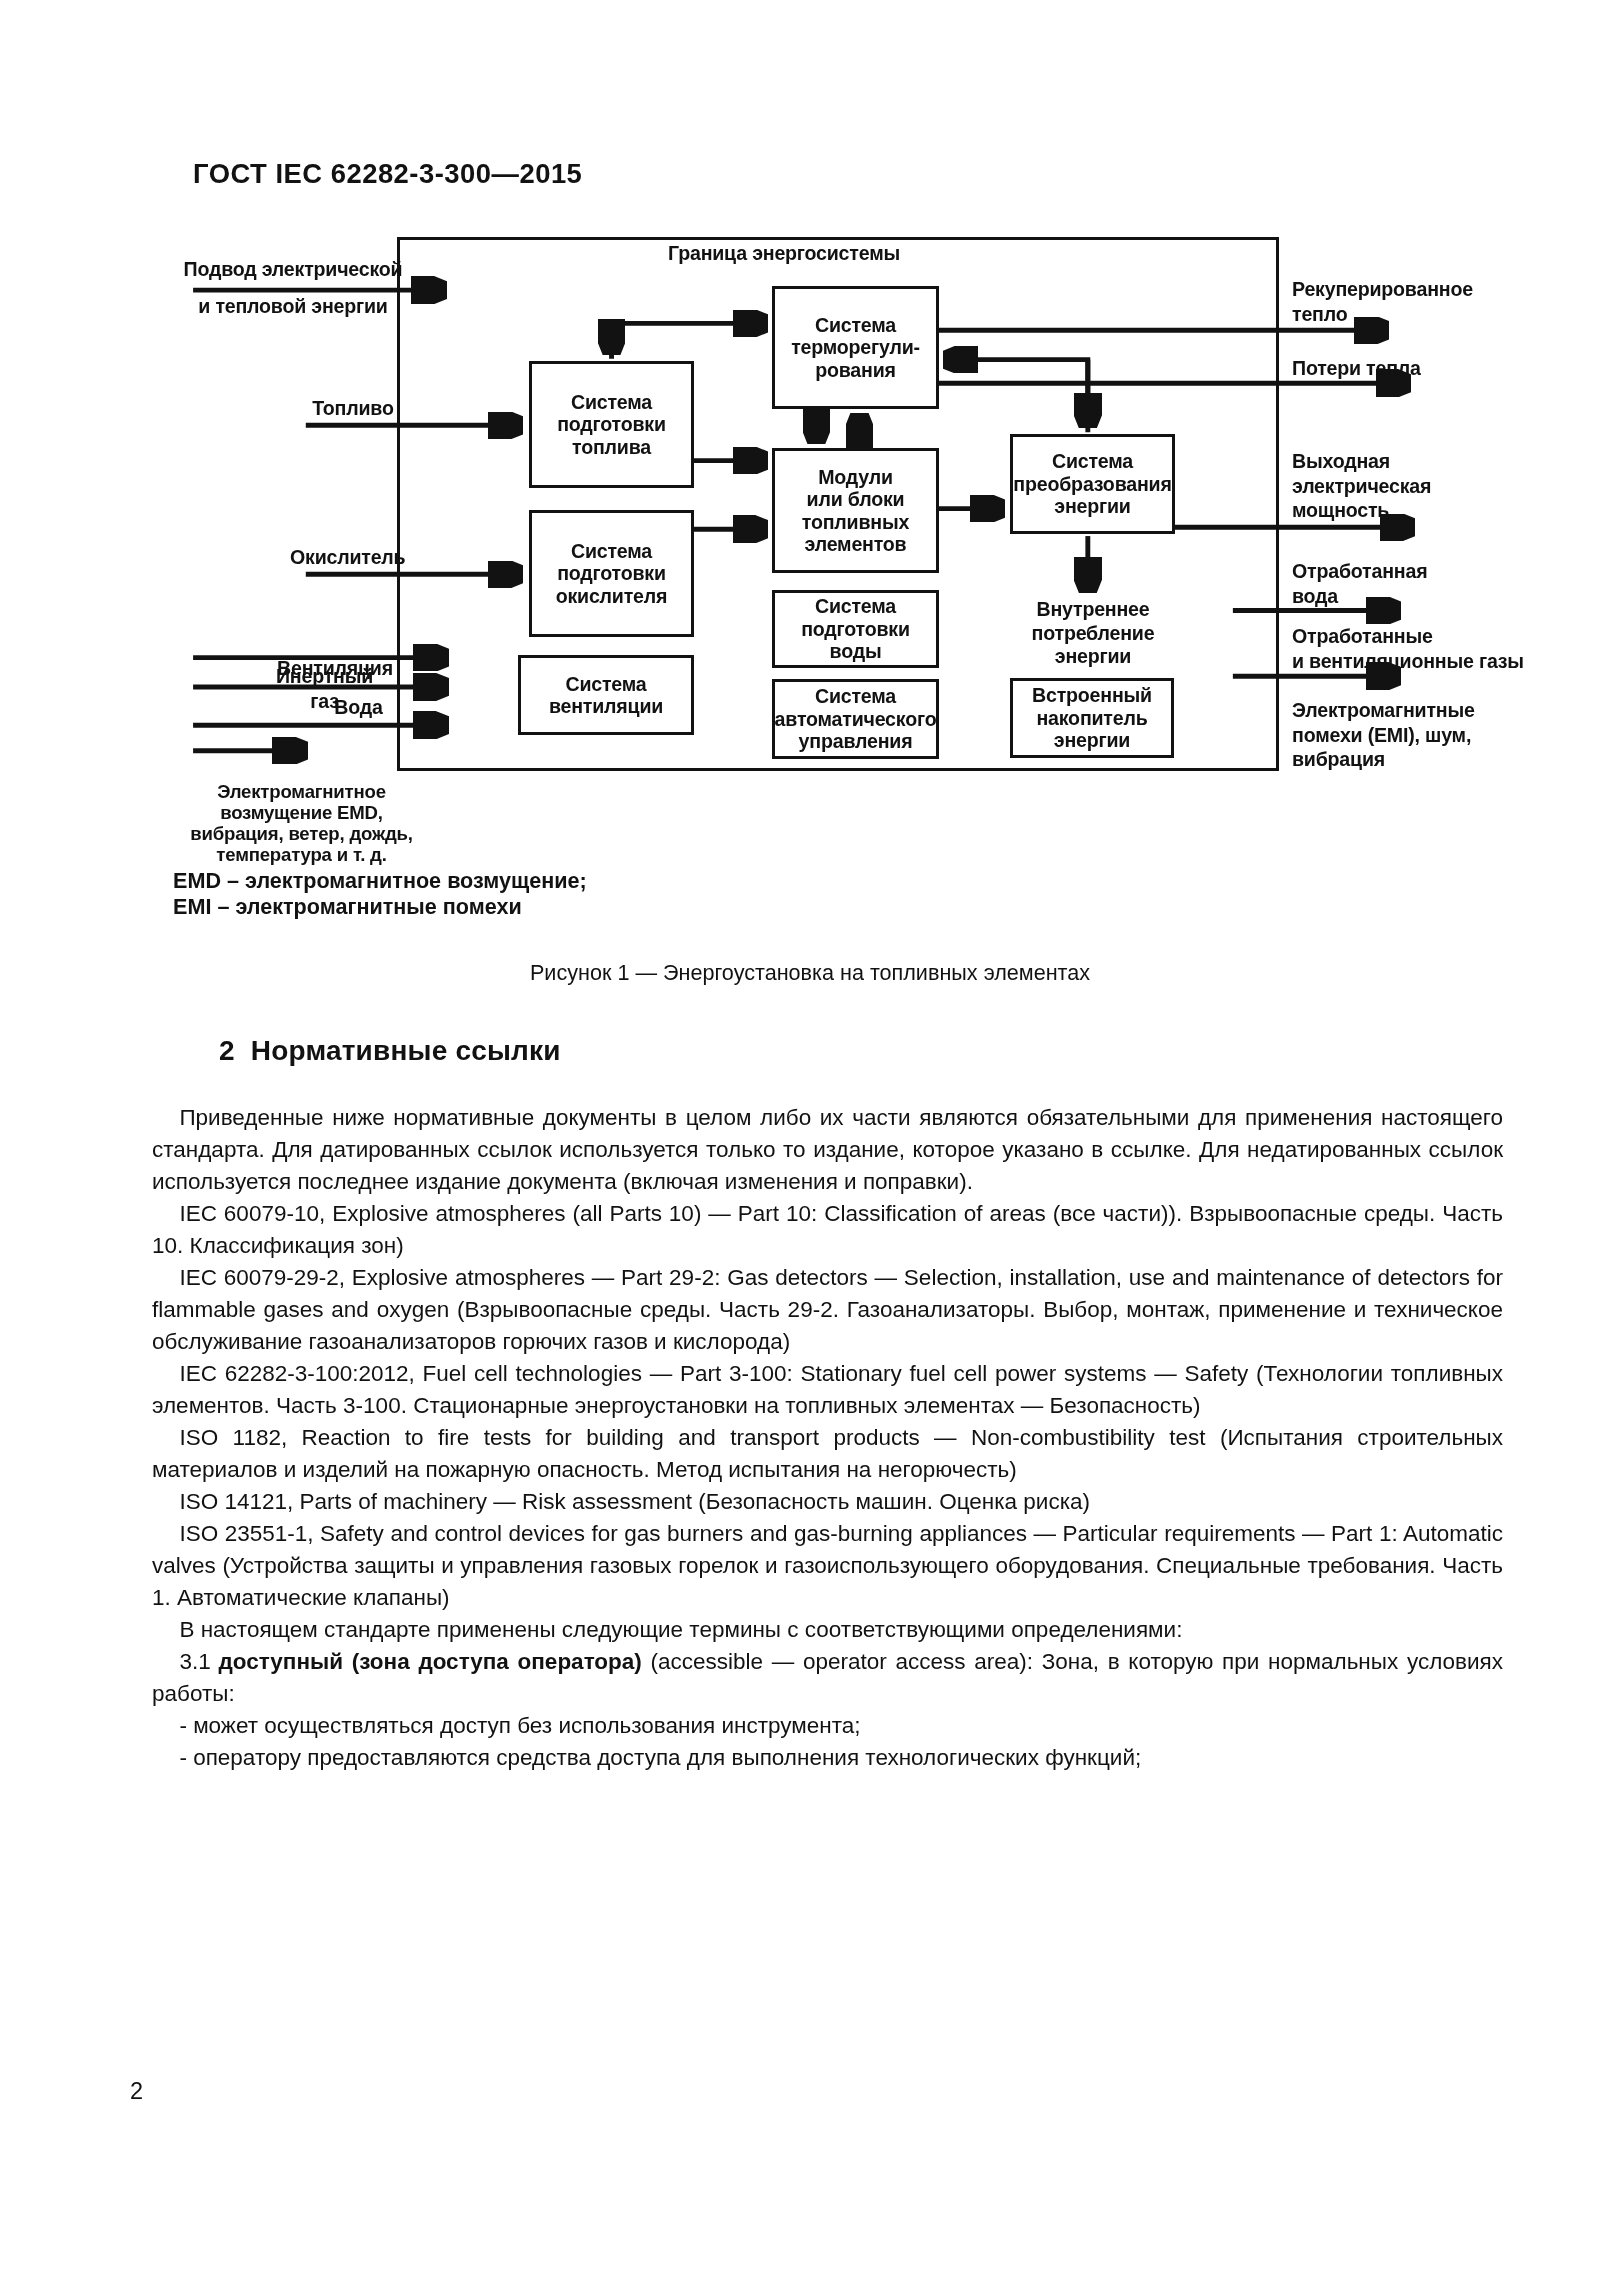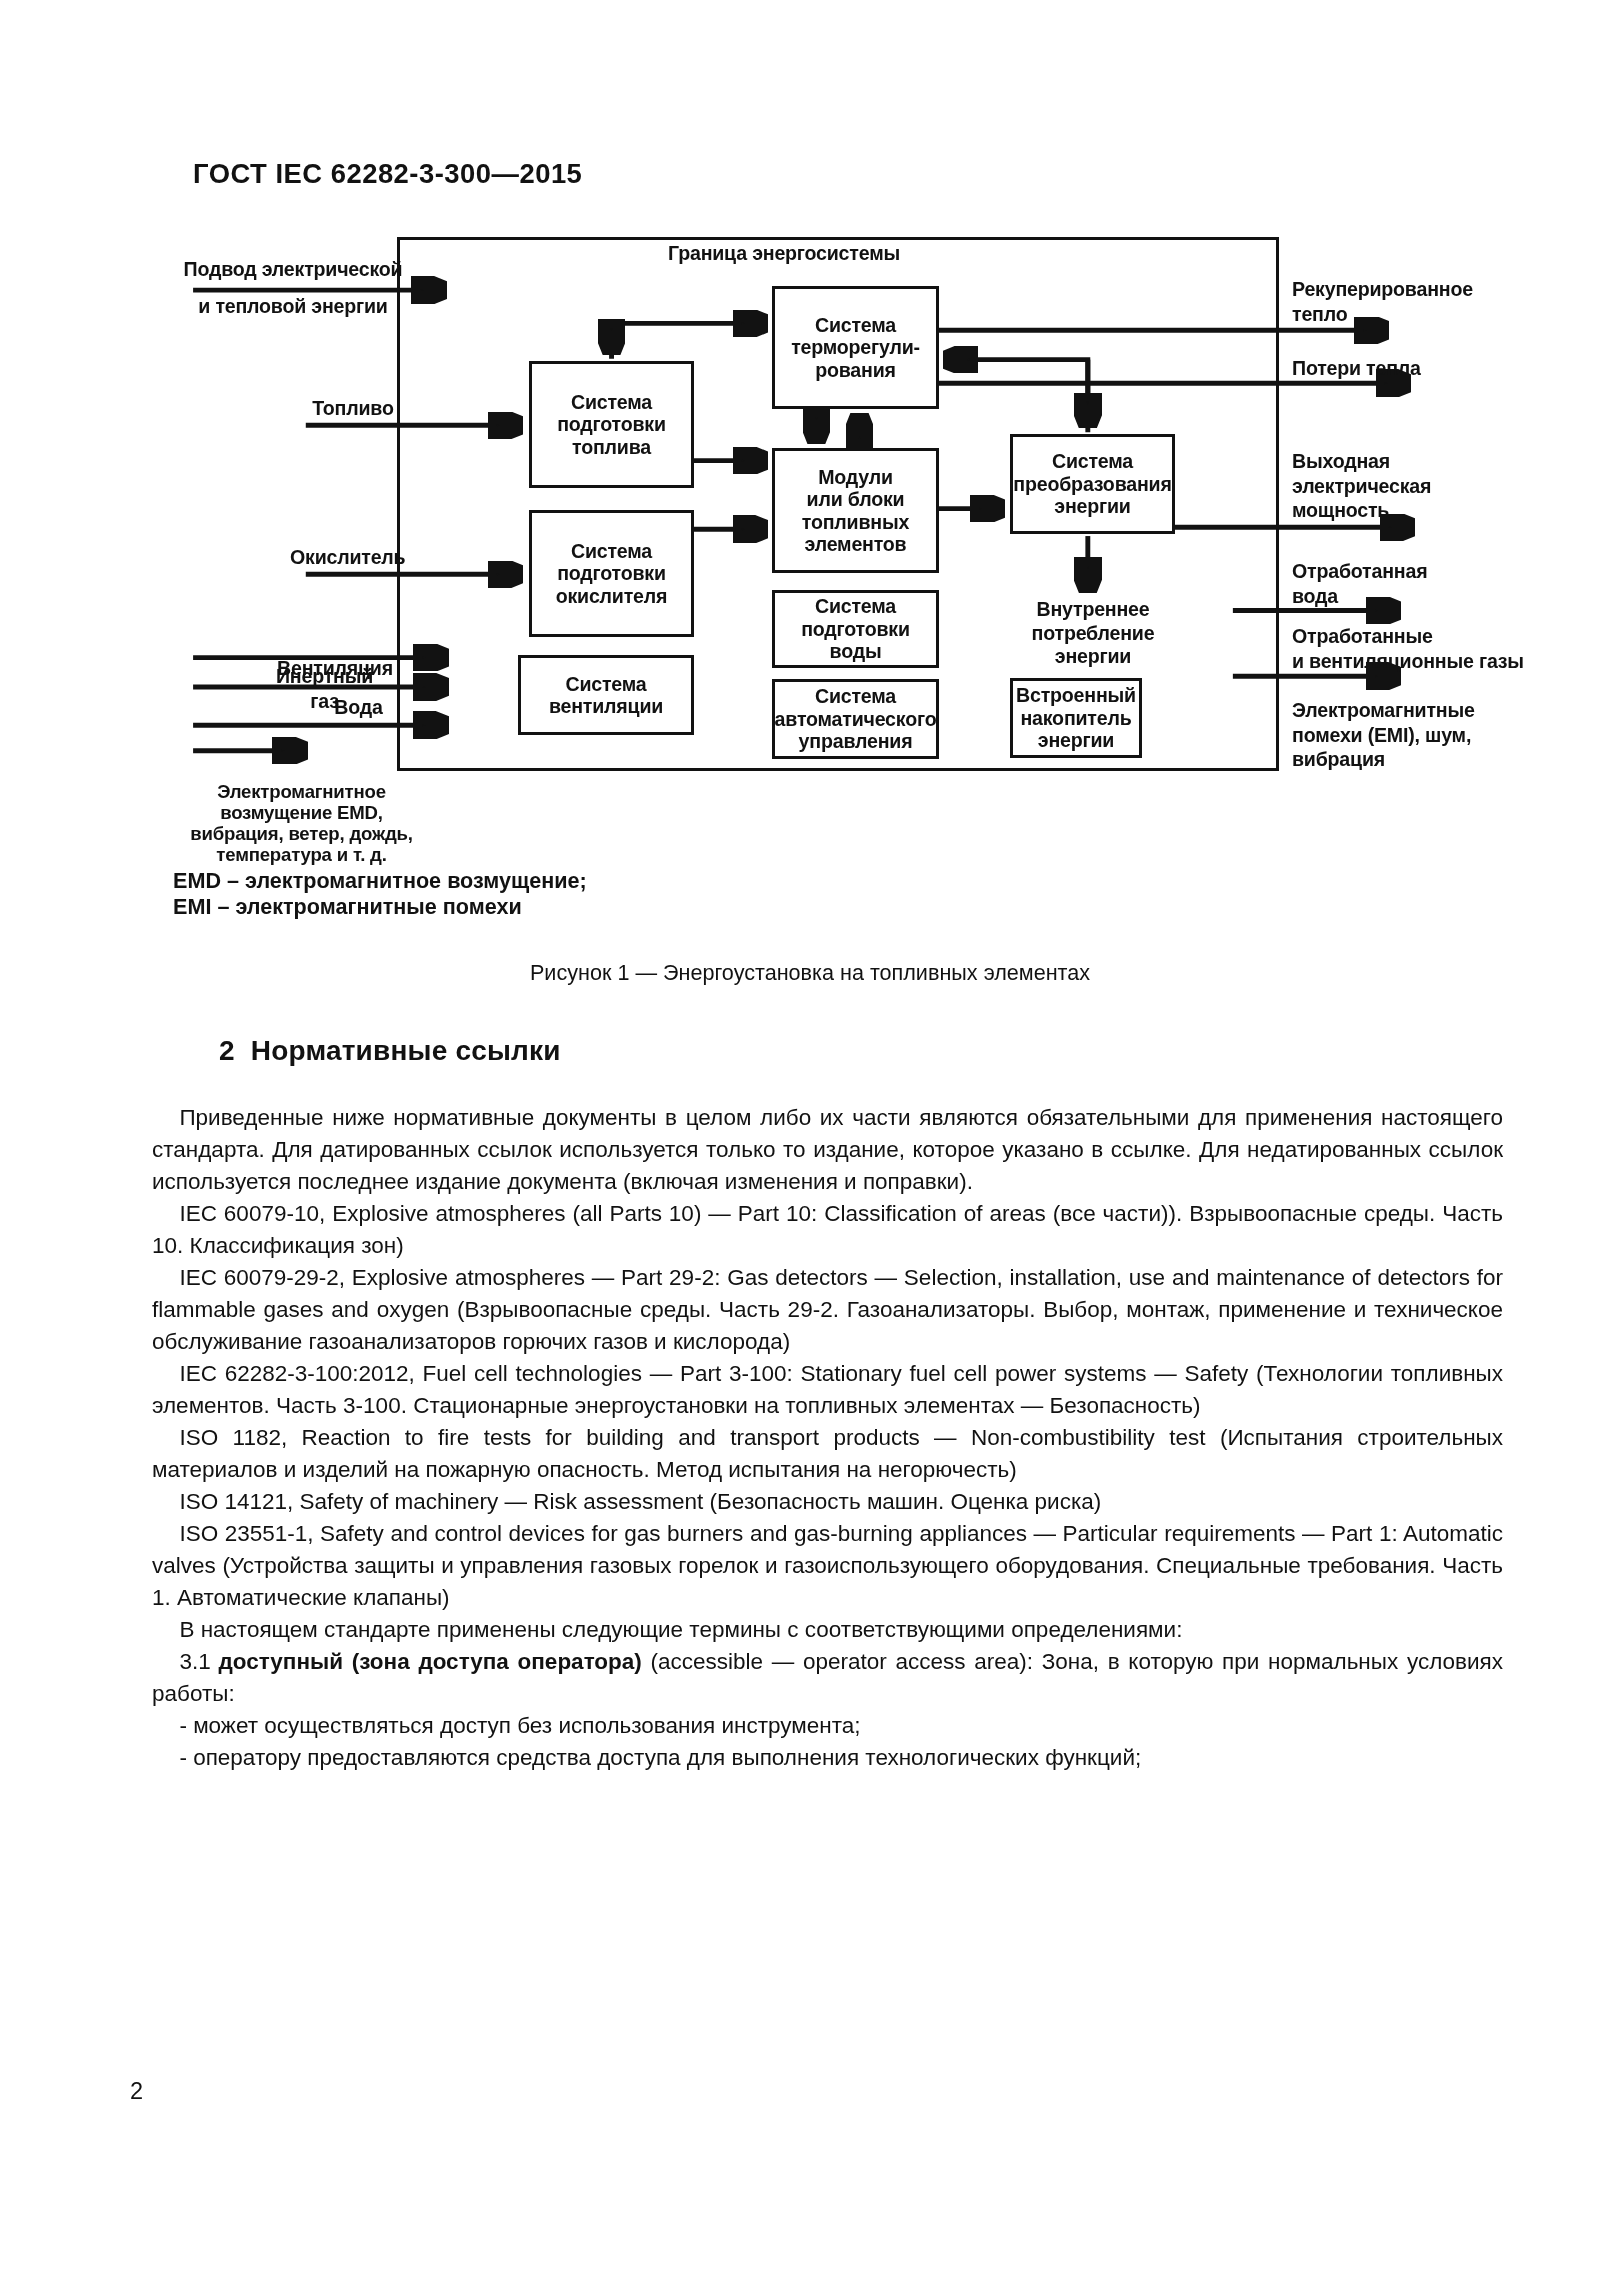--- a/index.html
+++ b/index.html
@@ -113,21 +113,21 @@
 воды</div>
   <div class="dbox" style="left:772px;top:679px;width:167px;height:80px;">Система
 автоматического
 управления</div>
   <div class="dbox" style="left:1010px;top:434px;width:165px;height:100px;">Система
 преобразования
 энергии</div>
   <div class="dlabel center" style="left:995px;top:598px;width:196px;line-height:23.5px;">Внутреннее
 потребление
 энергии</div>
-  <div class="dbox" style="left:1010px;top:678px;width:132px;height:80px;">Встроенный
+  <div class="dbox" style="left:1010px;top:678px;width:164px;height:80px;">Встроенный
 накопитель
 энергии</div>
 
   <div class="dlabel center wide-gap" style="left:178px;top:251px;width:230px;">Подвод электрической
 и тепловой энергии</div>
   <div class="dlabel center" style="left:306px;top:396px;width:94px;">Топливо</div>
   <div class="dlabel center" style="left:290px;top:545px;width:110px;">Окислитель</div>
   <div class="dlabel center" style="left:277px;top:656px;width:110px;">Вентиляция</div>
   <div class="dlabel center" style="left:263px;top:664px;width:123px;">Инертный газ</div>
   <div class="dlabel center" style="left:330px;top:695px;width:57px;">Вода</div>
@@ -155,21 +155,21 @@
   <div class="caption">Рисунок 1 — Энергоустановка на топливных элементах</div>
 </div>
 
 <div class="textcol">
   <div class="sect-h">2  Нормативные ссылки</div>
   <p>Приведенные ниже нормативные документы в целом либо их части являются обязательными для применения настоящего стандарта. Для датированных ссылок используется только то издание, которое указано в ссылке. Для недатированных ссылок используется последнее издание документа (включая изменения и поправки).</p>
   <p>IEC 60079-10, Explosive atmospheres (all Parts 10) — Part 10: Classification of areas (все части)). Взрывоопасные среды. Часть 10. Классификация зон)</p>
   <p>IEC 60079-29-2, Explosive atmospheres — Part 29-2: Gas detectors — Selection, installation, use and maintenance of detectors for flammable gases and oxygen (Взрывоопасные среды. Часть 29-2. Газоанализаторы. Выбор, монтаж, применение и техническое обслуживание газоанализаторов горючих газов и кислорода)</p>
   <p>IEC 62282-3-100:2012, Fuel cell technologies — Part 3-100: Stationary fuel cell power systems — Safety (Технологии топливных элементов. Часть 3-100. Стационарные энергоустановки на топливных элементах — Безопасность)</p>
   <p>ISO 1182, Reaction to fire tests for building and transport products — Non-combustibility test (Испытания строительных материалов и изделий на пожарную опасность. Метод испытания на негорючесть)</p>
-  <p>ISO 14121, Safety of machinery — Risk assessment (Безопасность машин. Оценка риска)</p>
+  <p>ISO 14121, Parts of machinery — Risk assessment (Безопасность машин. Оценка риска)</p>
   <p>ISO 23551-1, Safety and control devices for gas burners and gas-burning appliances — Particular requirements — Part 1: Automatic valves (Устройства защиты и управления газовых горелок и газоиспользующего оборудования. Специальные требования. Часть 1. Автоматические клапаны)</p>
 
   <p>В настоящем стандарте применены следующие термины с соответствующими определениями:</p>
   <p><span class="term-num">3.1</span><b>доступный (зона доступа оператора)</b><span> (accessible — operator access area): Зона, в которую при нормальных условиях работы:</span></p>
   <p>-  может осуществляться доступ без использования инструмента;</p>
   <p>-  оператору предоставляются средства доступа для выполнения технологических функций;</p>
 </div>
 
 <div class="page-num">2</div>
 

